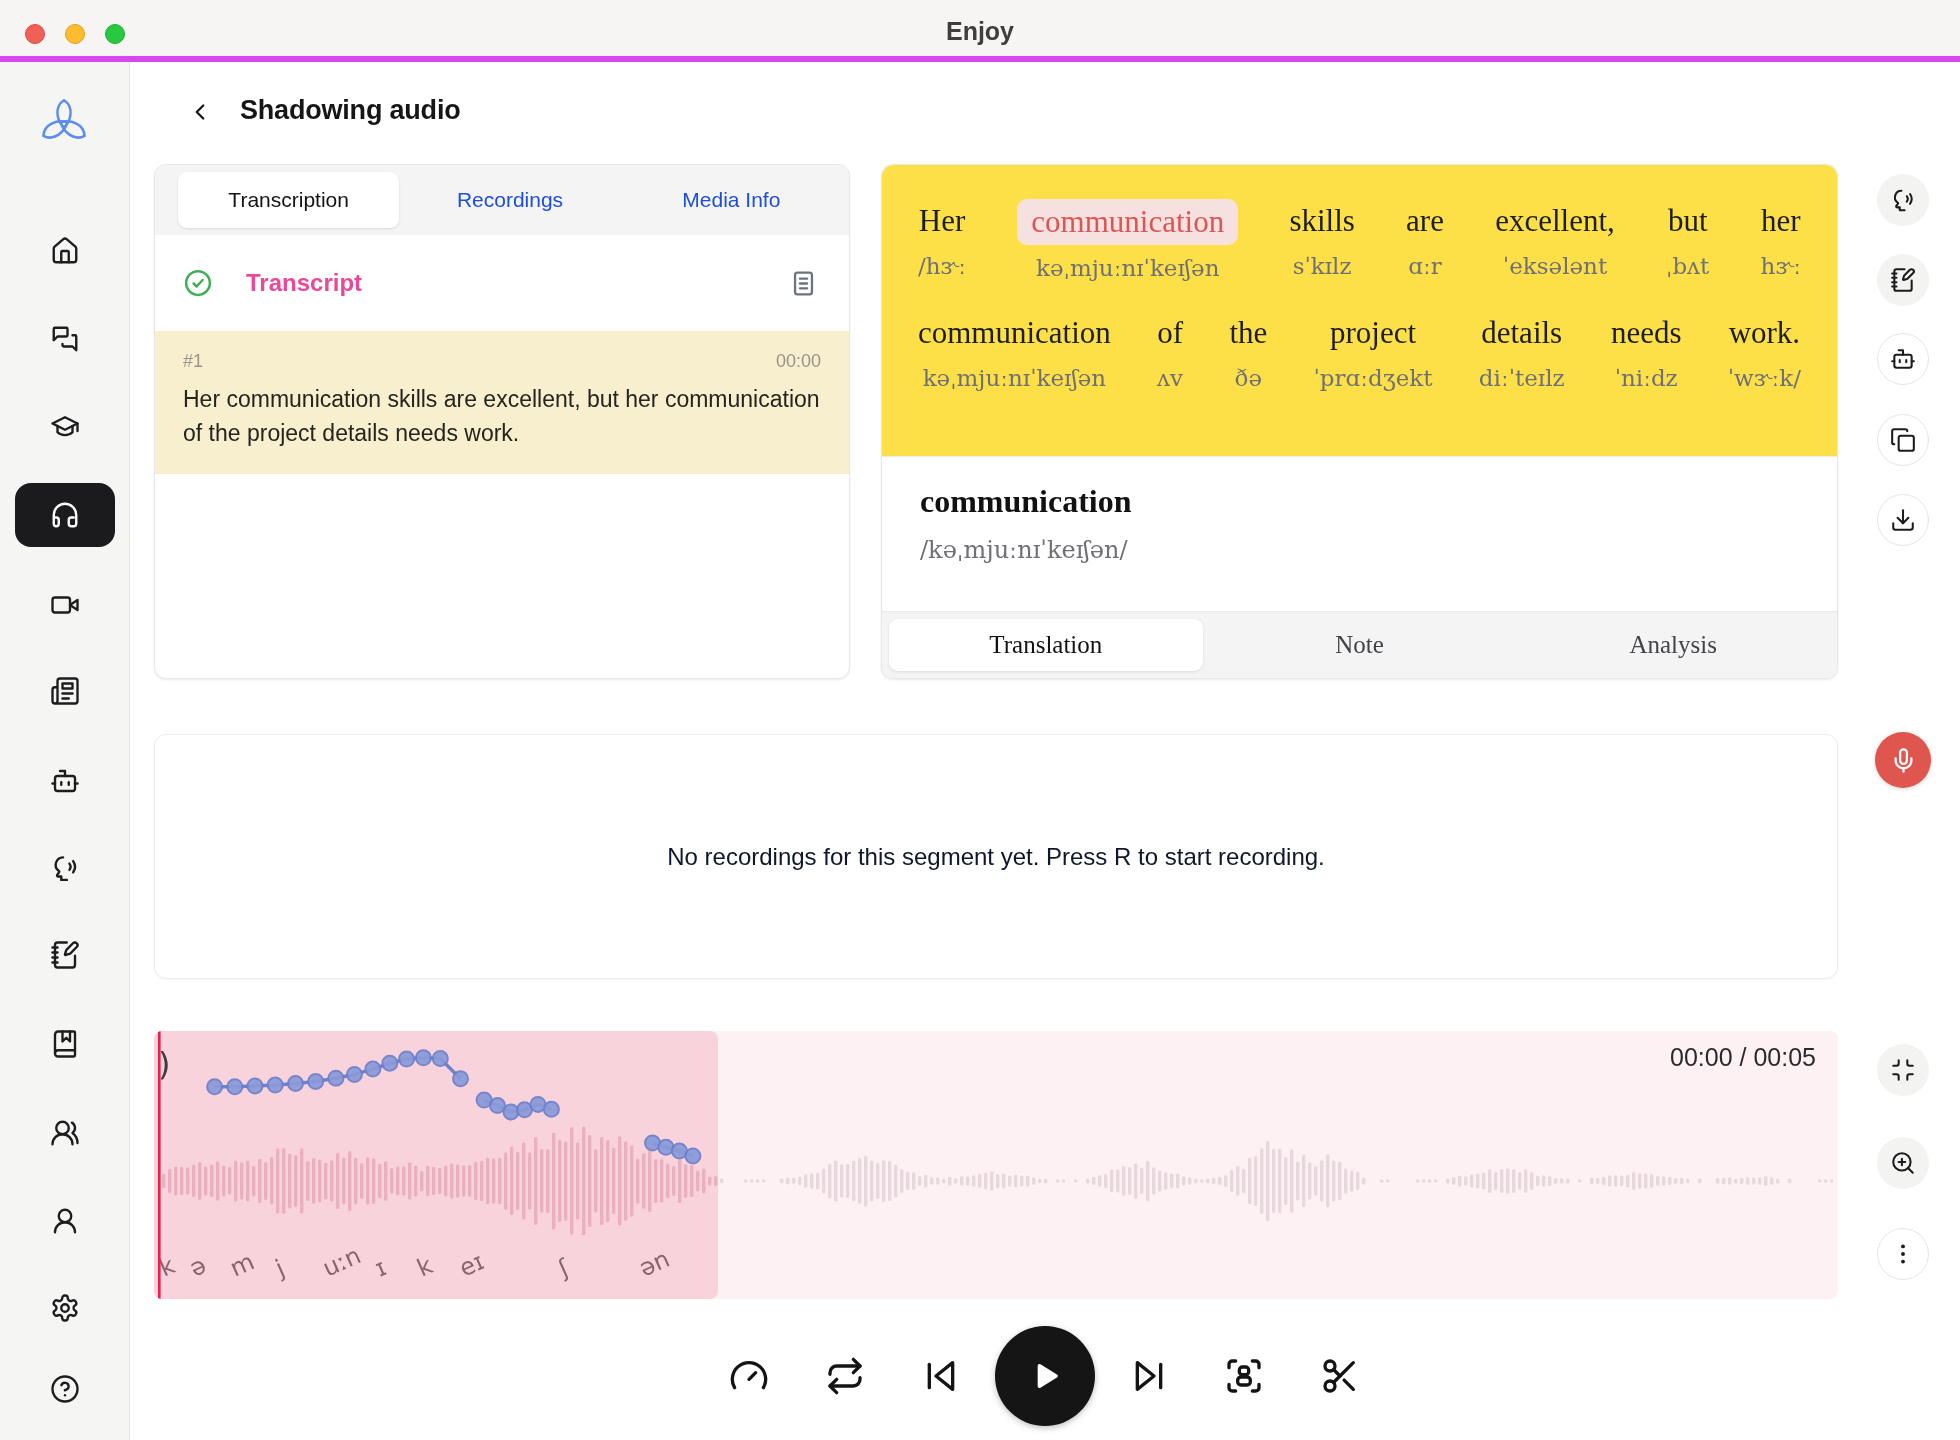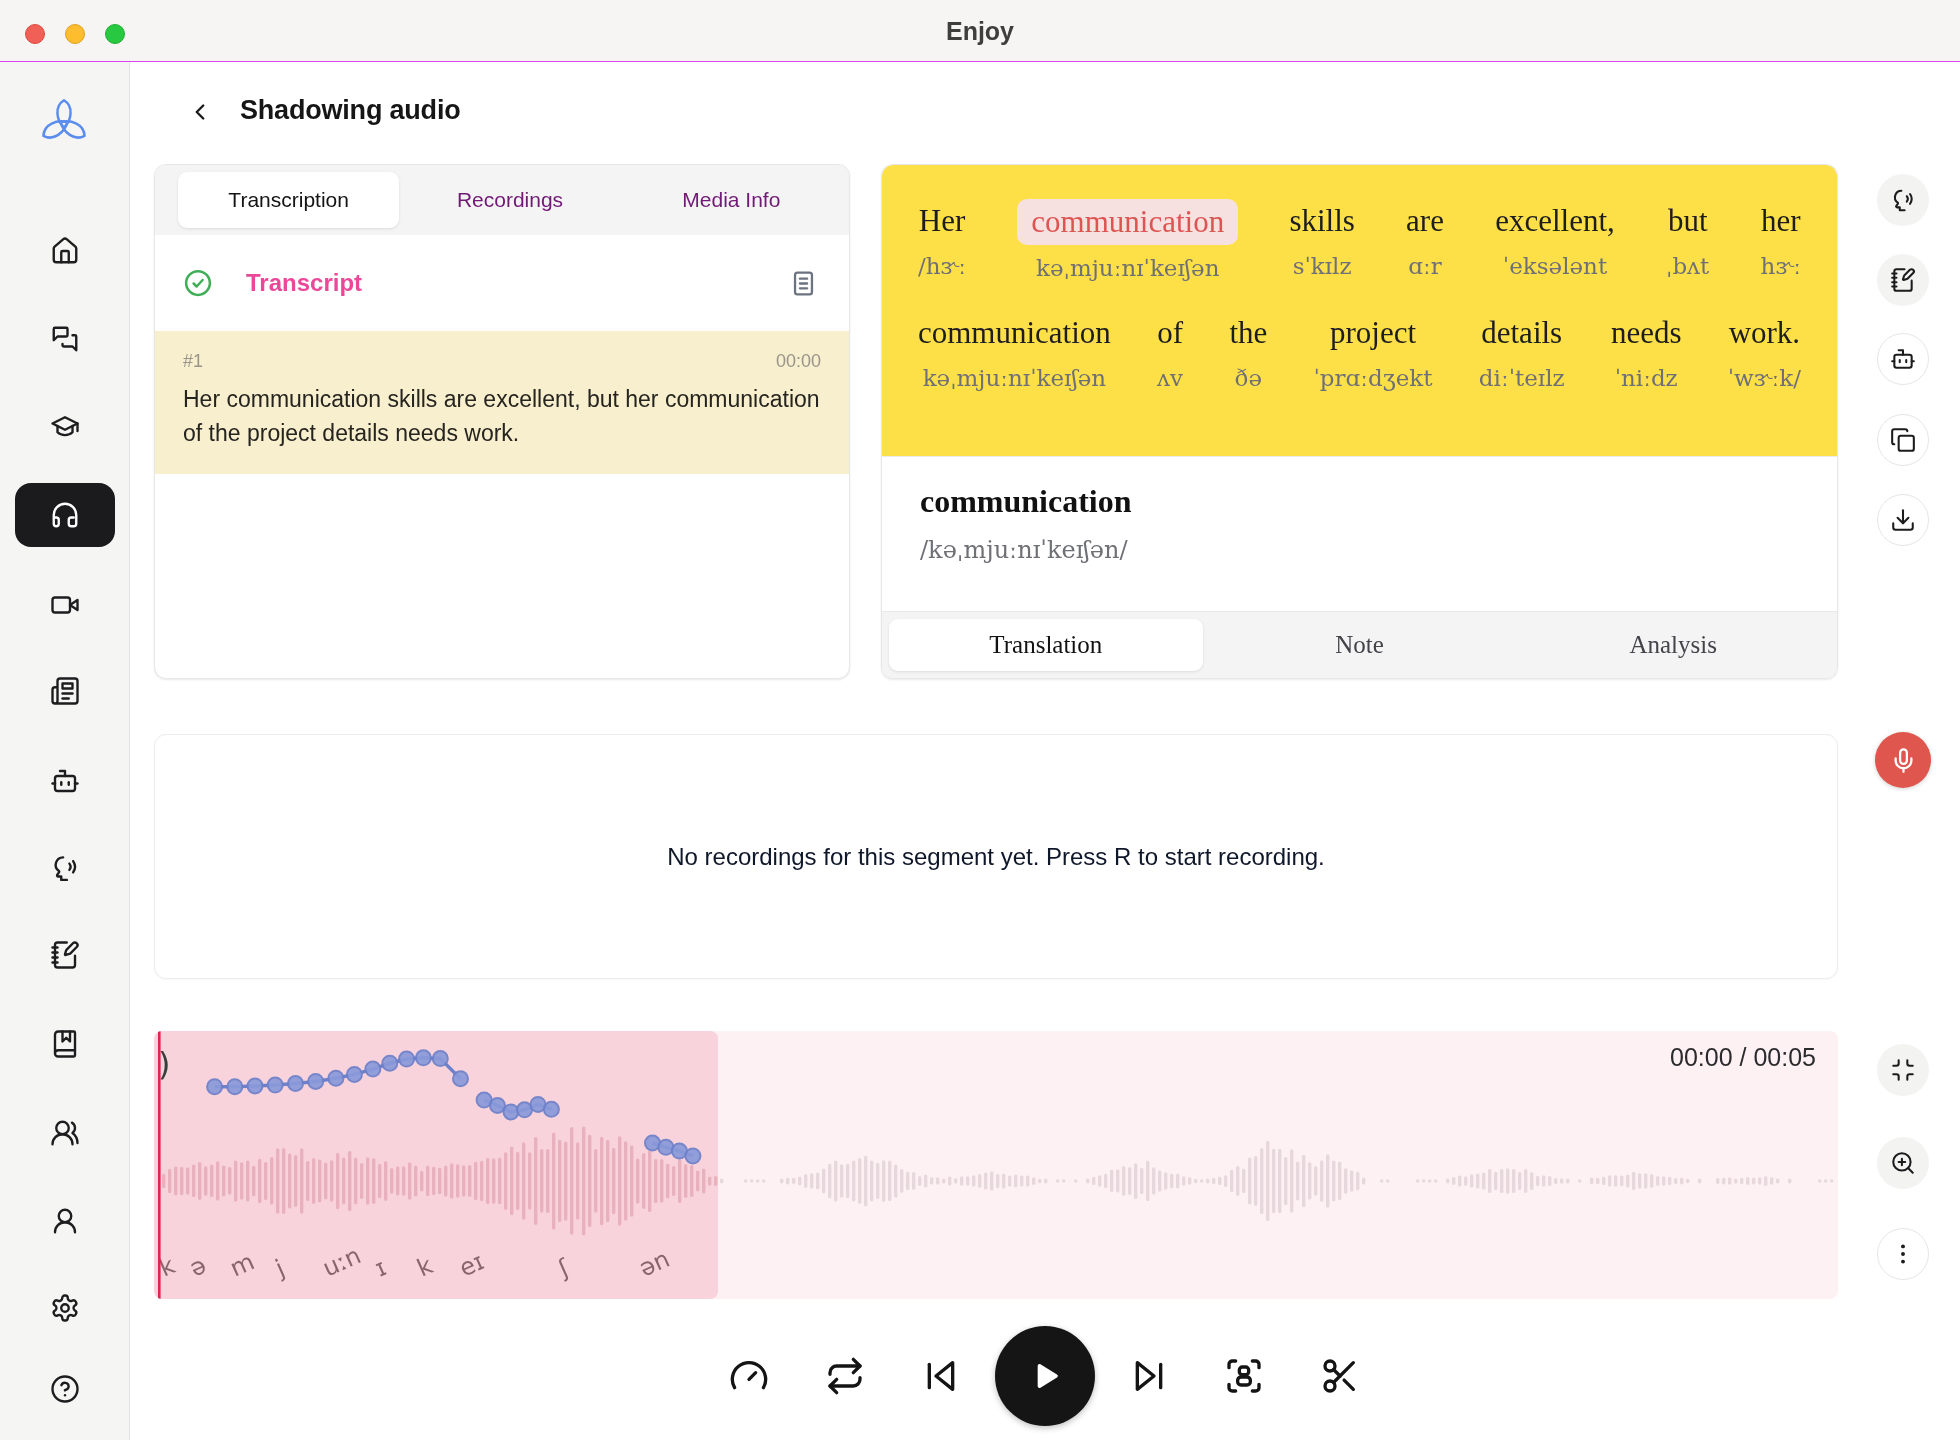--- a/index.html
+++ b/index.html
@@ -1,20 +1,20 @@
 <!DOCTYPE html>
 <html><head>
 <meta charset="utf-8">
 <style>
   * { margin:0; padding:0; box-sizing:border-box; }
   html,body { width:1960px; height:1440px; background:#fff; font-family:"Liberation Sans","DejaVu Sans",sans-serif; overflow:hidden; }
   .app { position:relative; width:1960px; height:1440px; background:#fff; }
 
   
-  .titlebar { position:absolute; top:0; left:0; right:0; height:62px; background:#f6f5f3; border-bottom:1px solid #d946ef; z-index:9; }
+  .titlebar { position:absolute; top:0; left:0; right:0; height:62px; background:#f6f5f3; border-bottom:6px solid #d946ef; z-index:9; }
   .tl { position:absolute; top:24px; width:20px; height:20px; border-radius:50%; }
   .tl.red    { left:25px;  background:#f16056; border:1px solid #dd4a3f; }
   .tl.yellow { left:65px;  background:#fdbd2e; border:1px solid #e0a122; }
   .tl.green  { left:105px; background:#28c840; border:1px solid #1fae35; }
   .win-title { position:absolute; left:0; right:0; top:0; height:62px; line-height:62px; text-align:center; font-size:25px; font-weight:700; color:#3e3e3e; }
 
   
   .sidebar { position:absolute; top:62px; left:0; width:130px; bottom:0; background:#f5f5f4; border-right:1px solid #e3e3e1; }
   .logo { position:absolute; top:32px; left:34px; width:60px; height:60px; }
   .nav-item { position:absolute; left:15px; width:100px; height:64px; border-radius:16px; display:flex; align-items:center; justify-content:center; cursor:pointer; }
@@ -26,21 +26,21 @@
   .main { position:absolute; left:130px; top:62px; right:0; bottom:0; background:#fff; }
   .back-btn { position:absolute; left:52px; top:32px; width:36px; height:36px; display:flex; align-items:center; justify-content:center; cursor:pointer; }
   .back-btn svg { width:26px; height:26px; stroke:#1a1a1a; stroke-width:2.2; fill:none; stroke-linecap:round; stroke-linejoin:round; }
   .page-title { position:absolute; left:110px; top:33px; font-size:27px; font-weight:600; color:#161616; letter-spacing:-0.2px; }
 
   .card { position:absolute; background:#fff; border:1px solid #e7e7e5; border-radius:12px; box-shadow:0 1px 3px rgba(0,0,0,.05),0 1px 2px rgba(0,0,0,.04); }
 
   
   .left-card { left:24px; top:102px; width:696px; height:515px; overflow:hidden; }
   .seg-tabs { height:70px; background:#f4f4f5; display:flex; padding:7px; border-radius:11px 11px 0 0; }
-  .seg-tab { flex:1; display:flex; align-items:center; justify-content:center; font-size:21px; color:#701a75; border-radius:9px; cursor:pointer; }
+  .seg-tab { flex:1; display:flex; align-items:center; justify-content:center; font-size:21px; color:#1d4ed8; border-radius:9px; cursor:pointer; }
   .seg-tab.active { background:#fff; color:#141415; box-shadow:0 1px 3px rgba(0,0,0,.1); font-weight:500;margin-left:16px; }
   .transcript-head { height:96px; display:flex; align-items:center; padding:0 28px; }
   .transcript-head svg.check { width:30px; height:30px; stroke:#3fae56; stroke-width:2; fill:none; stroke-linecap:round; stroke-linejoin:round; }
   .transcript-title { font-size:24px; font-weight:600; color:#ec4899; margin-left:33px; flex:1; }
   .doc-btn { width:36px; height:36px; display:flex; align-items:center; justify-content:center; cursor:pointer; }
   .doc-btn svg { width:29px; height:29px; stroke:#6b7280; stroke-width:1.9; fill:none; stroke-linecap:round; stroke-linejoin:round; }
   .segment { background:#f8efce; padding:20px 28px 24px; cursor:pointer; }
   .seg-meta { display:flex; justify-content:space-between; font-size:18px; color:#99948a; margin-bottom:10px; }
   .seg-text { font-size:23px; line-height:34px; color:#25241f; }
 

